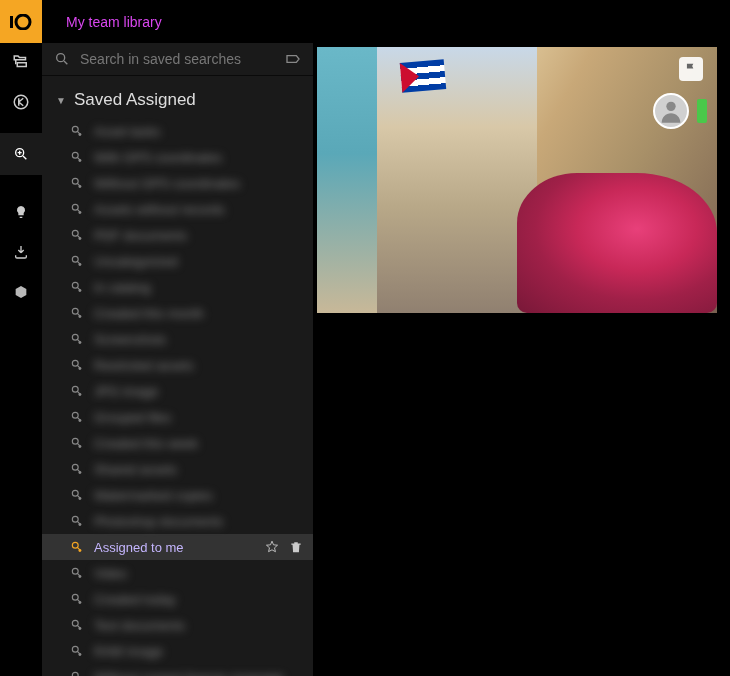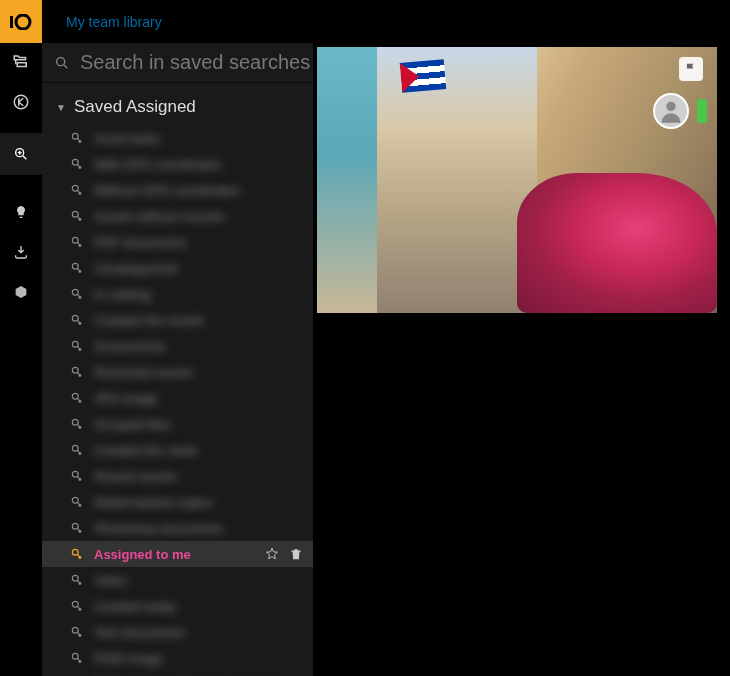--- a/index.html
+++ b/index.html
@@ -12,21 +12,21 @@
 .header {
   height: 43px; display: flex; align-items: center;
   background: #000;
 }
 .logo-box {
   width: 42px; height: 43px; background: #f5a623;
   display: flex; align-items: center; justify-content: center;
   color: #000; font-weight: bold; font-size: 15px;
 }
 .header-title {
-  color: #0369a1; font-size: 14px; margin-left: 24px; font-weight: 500;
+  color: #d946ef; font-size: 14px; margin-left: 24px; font-weight: 500;
 }
 .main { display: flex; height: calc(676px - 43px); }
 .iconbar {
   width: 42px; background: #000;
   display: flex; flex-direction: column; align-items: center;
   padding-top: 10px; gap: 22px;
 }
 .iconbar .icon {
   width: 18px; height: 18px; color: #ccc; cursor: pointer;
   display: flex; align-items: center; justify-content: center;
@@ -40,21 +40,21 @@
   overflow: hidden;
 }
 .search-row {
   display: flex; align-items: center;
   padding: 8px 12px; gap: 10px;
   border-bottom: 1px solid #0a0a0a;
 }
 .search-row .search-icon { width: 16px; height: 16px; color: #888; }
 .search-row input {
   flex: 1; background: transparent; border: none; outline: none;
-  color: #bef264; font-size: 20px;
+  color: #bef264; font-size: 14px;
 }
 .search-row input::placeholder { color: #777; }
 .search-row .tag-icon { width: 16px; height: 16px; color: #888; }
 .section-header {
   display: flex; align-items: center; gap: 8px;
   padding: 14px 12px 8px 14px;
   color: #ddd; font-size: 17px; font-weight: 400;
 }
 .section-header .caret { font-size: 10px; color: #999; }
 .tree { flex: 1; overflow-y: auto; }
@@ -69,21 +69,21 @@
   display: flex; align-items: center; justify-content: center;
 }
 .tree-item .label {
   font-size: 13px; white-space: nowrap; overflow: hidden;
   text-overflow: ellipsis; color: #888;
 }
 .tree-item.blurred .label { filter: blur(4px); color: #888; }
 .tree-item.selected {
   background: #333; color: #fff;
 }
-.tree-item.selected .label { color: #ec4899; font-weight: bold; }
+.tree-item.selected .label { color: #c4b5fd; }
 .tree-item.selected .item-icon { color: #f5a623; }
 .tree-item .spacer { flex: 1; }
 .tree-item .star-icon, .tree-item .trash-icon {
   width: 14px; height: 14px; color: #ccc; flex-shrink: 0;
 }
 .content {
   flex: 1; background: #000; position: relative;
   padding: 4px 0 0 4px;
 }
 .thumb {

